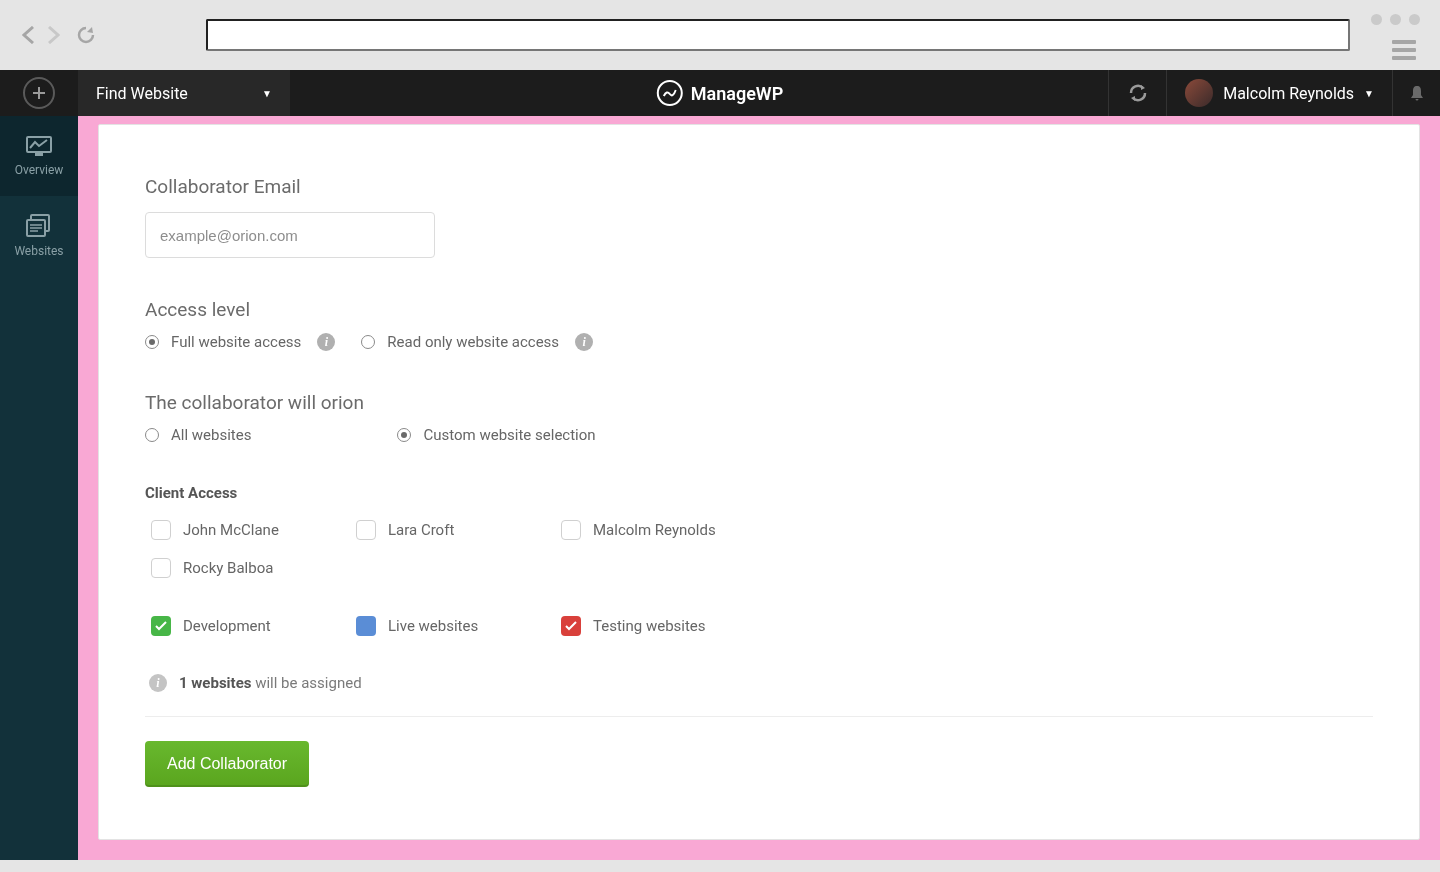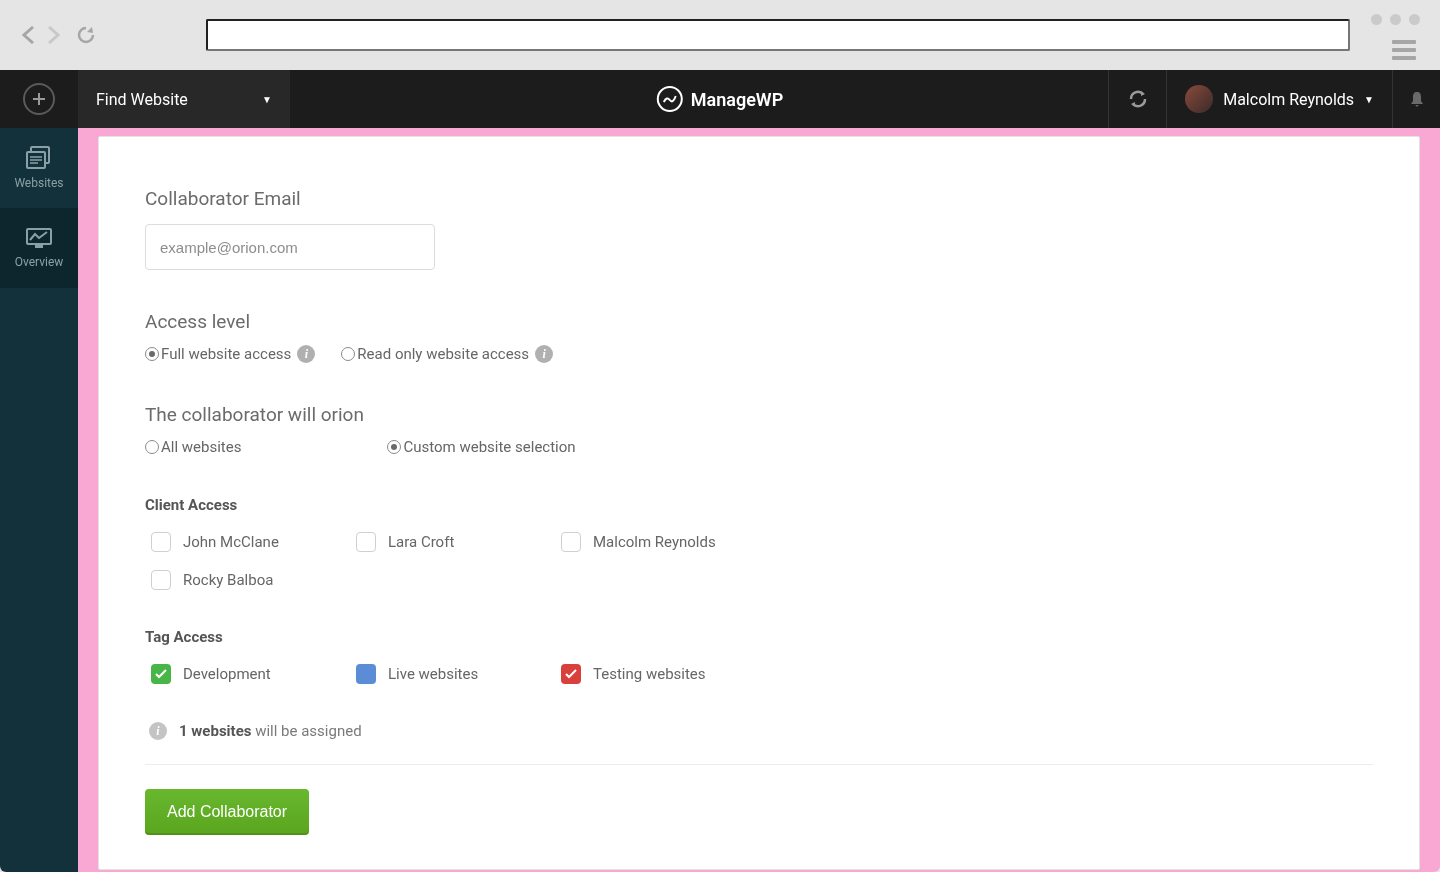--- a/index.html
+++ b/index.html
@@ -70,21 +70,21 @@
 .window-dots span {
   width: 11px;
   height: 11px;
   border-radius: 50%;
   background: #cacaca;
   display: block;
 }
 
 
 .app-header {
-  height: 58px;
+  height: 46px;
   background: #1c1c1c;
   display: flex;
   align-items: stretch;
   position: relative;
 }
 .add-site-btn {
   width: 78px;
   display: flex;
   align-items: center;
   justify-content: center;
@@ -248,21 +248,21 @@
 
 
 .radio-row {
   display: flex;
   align-items: center;
   gap: 26px;
 }
 .radio-opt {
   display: flex;
   align-items: center;
-  gap: 2px;
+  gap: 12px;
   cursor: pointer;
 }
 .radio-circle {
   width: 14px;
   height: 14px;
   border: 1px solid #8a8a8a;
   border-radius: 50%;
   display: flex;
   align-items: center;
   justify-content: center;
@@ -441,35 +441,35 @@
       <svg width="18" height="18" viewBox="0 0 18 18">
         <path d="M9 2 C6 2 5 4 5 7 L5 11 L3 14 L15 14 L13 11 L13 7 C13 4 12 2 9 2 Z M7.5 15 a1.5 1.5 0 0 0 3 0" fill="#6a6a6a"></path>
       </svg>
     </div>
   </div>
 </div>
 
 <div class="app-body">
 
   <div class="sidebar">
+    <div class="sidebar-item active">
+      <svg class="sidebar-icon" width="28" height="22" viewBox="0 0 28 22">
+        <rect x="2" y="2" width="24" height="15" rx="1" fill="none" stroke="#8aa0a6" stroke-width="2"></rect>
+        <path d="M5 13 L10 7 L14 11 L22 5" fill="none" stroke="#8aa0a6" stroke-width="2"></path>
+        <rect x="10" y="18" width="8" height="3" fill="#8aa0a6"></rect>
+      </svg>
+      <span>Overview</span>
+    </div>
     <div class="sidebar-item">
       <svg class="sidebar-icon" width="26" height="24" viewBox="0 0 26 24">
         <rect x="5" y="1" width="18" height="16" rx="1" fill="none" stroke="#8aa0a6" stroke-width="2"></rect>
         <rect x="1" y="6" width="18" height="16" rx="1" fill="#12313a" stroke="#8aa0a6" stroke-width="2"></rect>
         <path d="M4 11h12M4 14h12M4 17h8" stroke="#8aa0a6" stroke-width="1.5"></path>
       </svg>
       <span>Websites</span>
-    </div>
-    <div class="sidebar-item active">
-      <svg class="sidebar-icon" width="28" height="22" viewBox="0 0 28 22">
-        <rect x="2" y="2" width="24" height="15" rx="1" fill="none" stroke="#8aa0a6" stroke-width="2"></rect>
-        <path d="M5 13 L10 7 L14 11 L22 5" fill="none" stroke="#8aa0a6" stroke-width="2"></path>
-        <rect x="10" y="18" width="8" height="3" fill="#8aa0a6"></rect>
-      </svg>
-      <span>Overview</span>
     </div>
   </div>
 
   <div class="content-wrap">
     <div class="panel">
 
       <div class="block">
         <div class="section-title">Collaborator Email</div>
         <input class="email-input" type="text" placeholder="example@orion.com" style="">
       </div>
@@ -517,21 +517,20 @@
         <div class="check-opt">
           <div class="checkbox"></div>
           <span class="check-label">Malcolm Reynolds</span>
         </div>
         <div class="check-opt">
           <div class="checkbox"></div>
           <span class="check-label">Rocky Balboa</span>
         </div>
       </div>
 
-      <div class="sub-heading">Tag Access</div>
       <div class="check-grid">
         <div class="check-opt">
           <div class="checkbox checked green">
             <svg width="12" height="10" viewBox="0 0 12 10">
                 <path d="M1 5 L4 8 L11 1" stroke="#fff" stroke-width="2" fill="none"></path>
               </svg>
           </div>
           <span class="check-label">Development</span>
         </div>
         <div class="check-opt">

